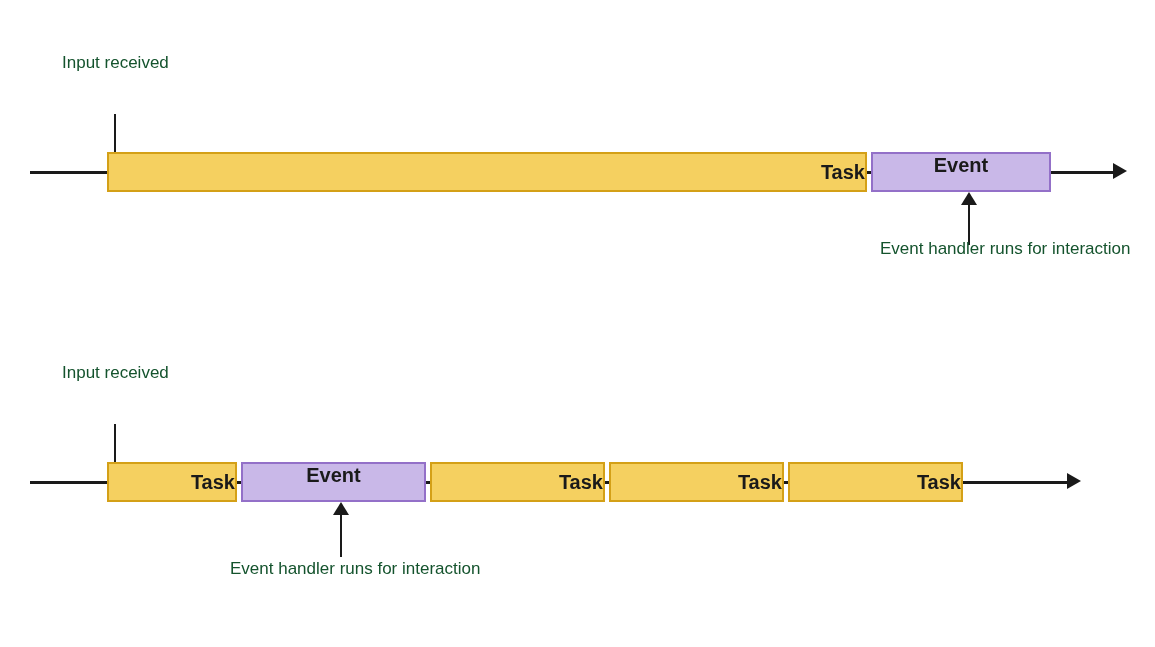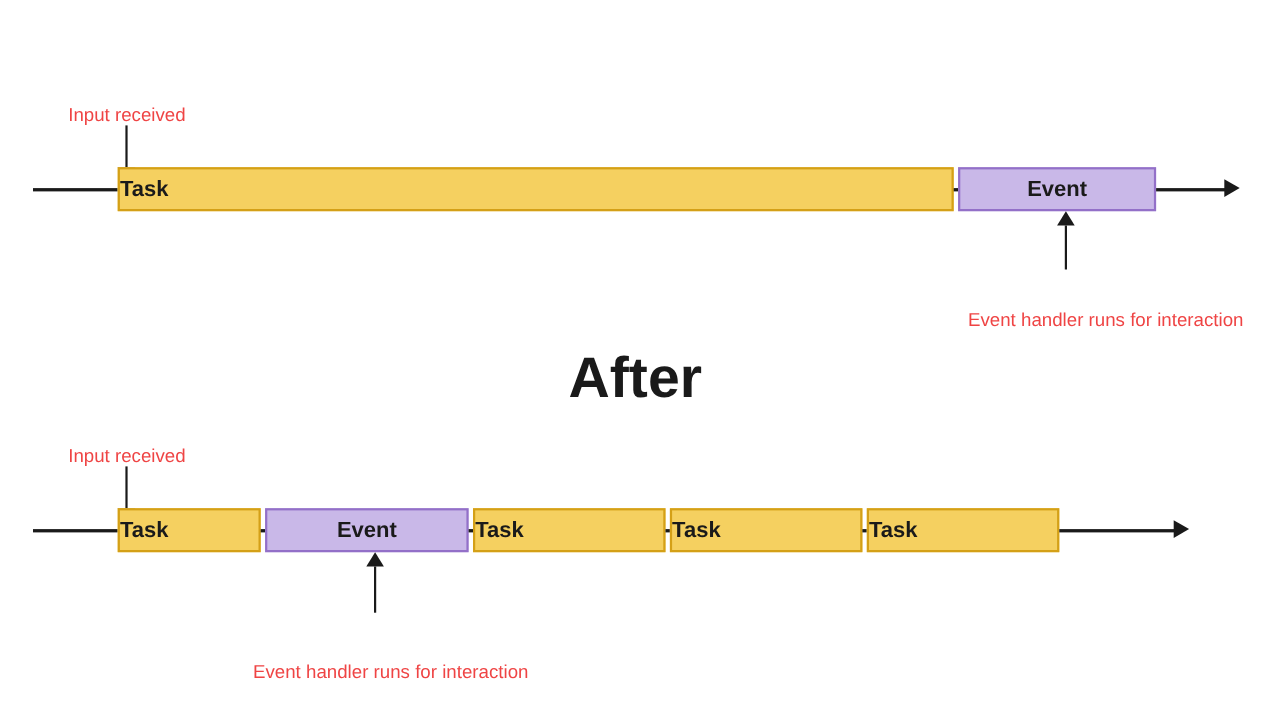--- a/index.html
+++ b/index.html
@@ -44,32 +44,32 @@
       height: 330px;
       position: relative;
     }
 
     
     .task-box {
       background: #f5d060;
       border: 2.5px solid #d4a017;
       display: flex;
       align-items: center;
-      justify-content: flex-start;
+      justify-content: flex-end;
       font-size: 20px;
       font-weight: 600;
       color: #1a1a1a;
       position: absolute;
     }
 
     .event-box {
       background: #c9b8e8;
       border: 2.5px solid #9370c8;
       display: flex;
-      align-items: center;
+      align-items: flex-start;
       justify-content: center;
       font-size: 20px;
       font-weight: 600;
       color: #1a1a1a;
       position: absolute;
     }
 
     
     .timeline-line {
       position: absolute;
@@ -126,24 +126,23 @@
 
     .arrow-up .arrow-line {
       width: 2.5px;
       background: #1a1a1a;
     }
 
     
     .label-text {
       position: absolute;
       font-size: 17px;
-      color: #ef4444;
+      color: #14532d;
       line-height: 1.3;
       text-align: center;
-      margin-top: 42px;
     }
   </style>
 </head>
 <body>
 
 <div class="diagram-container">
 
   <div class="before-section">
 
 
@@ -179,21 +178,20 @@
     </div>
 
     <div class="label-text" style="left:880px; top:228px; text-align:left;">
       <span>Event handler
 runs for interaction</span>
     </div>
   </div>
 
   <div class="after-section">
 
-    <div class="section-title" style="position:absolute; left:50%; transform:translateX(-50%); top:8px;">After</div>
 
     <div class="label-text" style="left:62px; top:52px; text-align:left;">
       <span>Input
 received</span>
     </div>
 
     <div class="arrow-down" style="left:107px; top:114px;">
       <div class="arrow-line" style="height:38px;"></div>
       <div class="arrow-head-down"></div>
     </div>

